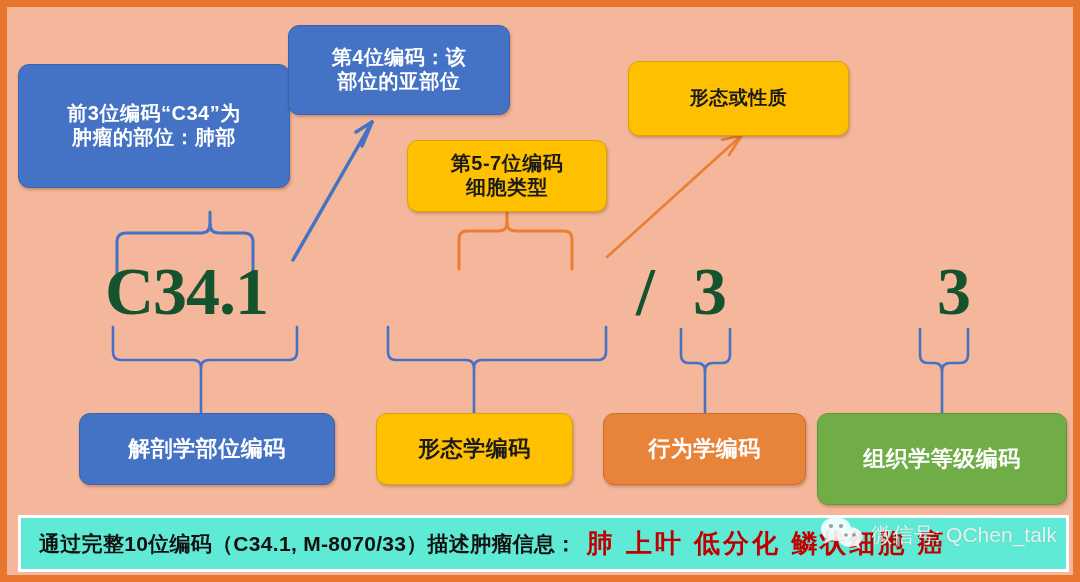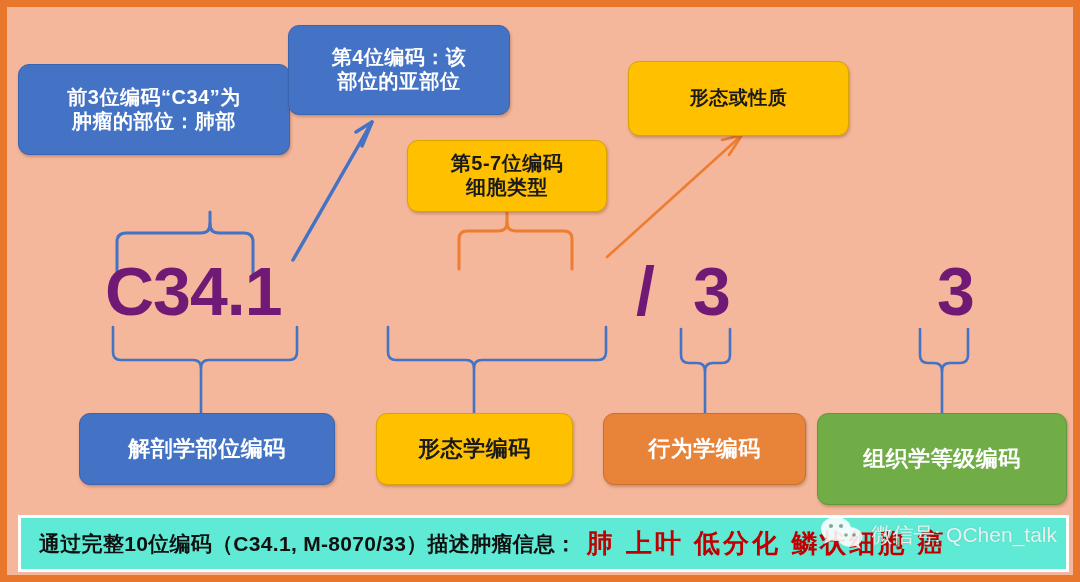--- a/index.html
+++ b/index.html
@@ -24,41 +24,41 @@
     box-sizing:border-box;
     letter-spacing:0.5px;
     box-shadow:1px 2px 3px rgba(90,40,10,.28);
   }
   .blue{ background:#4472C4; color:#FFFFFF; border:1px solid #3b64b0;}
   .yellow{ background:#FFC000; color:#1a1a1a; border:1px solid #d9a300;}
   .orange{ background:#E8833A; color:#FFFFFF; border:1px solid #cf6e28;}
   .green{  background:#70AD47; color:#FFFFFF; border:1px solid #5f9a3a;}
 
   
-  #cal-c34   { left:11px;  top:57px;  width:272px; height:91px;  font-size:20px;}
+  #cal-c34   { left:11px;  top:57px;  width:272px; height:124px;  font-size:20px;}
   #cal-digit4{ left:281px; top:18px;  width:222px; height:90px;  font-size:20px;}
   #cal-d57   { left:400px; top:133px; width:200px; height:72px;  font-size:20px;}
   #cal-d8    { left:621px; top:54px;  width:221px; height:75px;  font-size:19px;}
 
   
   #lab-anat  { left:72px;  top:406px; width:256px; height:72px; font-size:22px;}
   #lab-morph { left:369px; top:406px; width:197px; height:72px; font-size:22px;}
   #lab-behav { left:596px; top:406px; width:203px; height:72px; font-size:22px;}
   #lab-grade { left:810px; top:406px; width:250px; height:92px; font-size:22px;}
 
   
   .code{
     position:absolute;
-    color:#701a75;
+    color:#14532d;
     font-weight:bold;
     font-size:68px;
     line-height:1;
     letter-spacing:-1px;
     white-space:nowrap;
-    font-family:Liberation Sans, sans-serif;
+    font-family:Liberation Serif, serif;
   }
   #code-c341 { left:98px;  top:250px;}
   #code-m8070{ left:360px; top:250px;}
   #code-slash{ left:629px; top:250px;}
   #code-b3   { left:686px; top:250px;}
   #code-g3   { left:930px; top:250px;}
 
   
   #wires{position:absolute;left:0;top:0;width:1080px;height:582px;pointer-events:none;}
 

